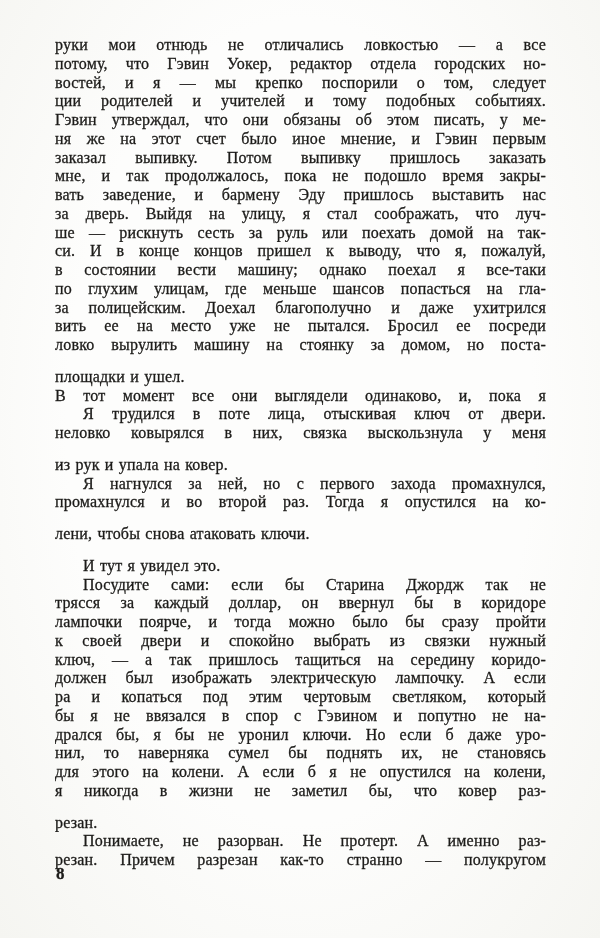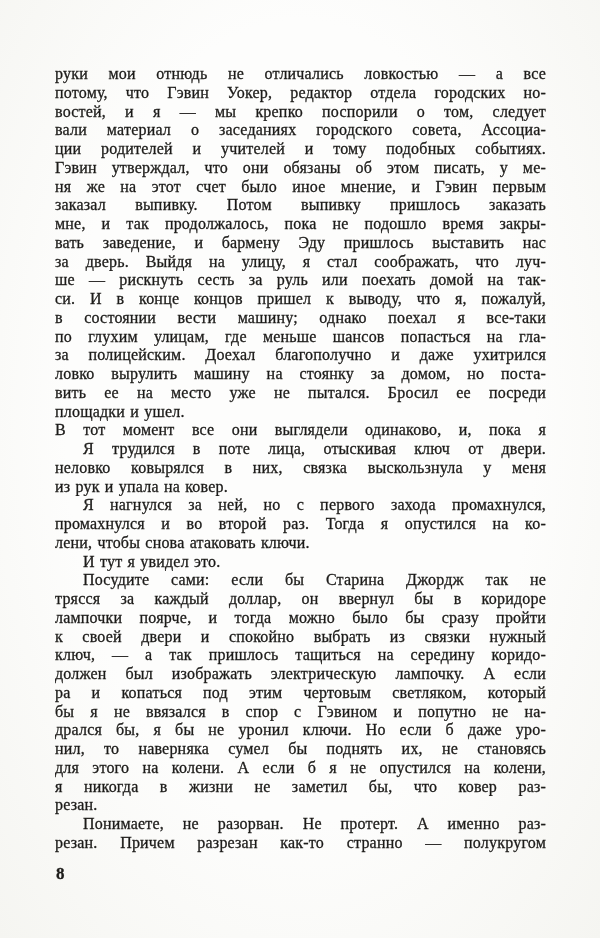--- a/index.html
+++ b/index.html
@@ -13,37 +13,38 @@
     height: 938px;
     margin: 0 auto;
     background: radial-gradient(ellipse at 50% 45%, #fdfdfc 55%, #f5f5f1 100%);
     overflow: hidden;
     font-family: "Liberation Serif", "DejaVu Serif", serif;
     color: #1d1c1a;
   }
   .text-block {
     position: absolute;
     left: 55px;
-    top: 65px;
+    top: 36px;
     width: 491px;
     font-size: 16px;
     letter-spacing: 0.2px;
     -webkit-text-stroke: 0.3px #1d1c1a;
   }
   .line {
     height: 18.75px;
     line-height: 18.75px;
     text-align: justify;
     text-align-last: justify;
     overflow: hidden;
     word-spacing: 1px;
   }
   .line.no-just {
     text-align: center;
     text-align-last: left;
+    margin-top: 13px;
   }
   .line.indent {
     padding-left: 28px;
   }
   .page-num {
     position: absolute;
     left: 56px;
     top: 864px;
     font-size: 17px;
     font-weight: bold;
@@ -52,35 +53,34 @@
   }
 </style>
 </head>
 <body>
 
 <main class="page">
   <div class="text-block">
       <div class="line">руки мои отнюдь не отличались ловкостью — а все</div>
       <div class="line">потому, что Гэвин Уокер, редактор отдела городских но-</div>
       <div class="line">востей, и я — мы крепко поспорили о том, следует</div>
-      <div class="line">вали материал о заседаниях городского совета, Ассоциа-</div>
       <div class="line">ции родителей и учителей и тому подобных событиях.</div>
       <div class="line">Гэвин утверждал, что они обязаны об этом писать, у ме-</div>
       <div class="line">ня же на этот счет было иное мнение, и Гэвин первым</div>
       <div class="line">заказал выпивку. Потом выпивку пришлось заказать</div>
       <div class="line">мне, и так продолжалось, пока не подошло время закры-</div>
       <div class="line">вать заведение, и бармену Эду пришлось выставить нас</div>
       <div class="line">за дверь. Выйдя на улицу, я стал соображать, что луч-</div>
       <div class="line">ше — рискнуть сесть за руль или поехать домой на так-</div>
       <div class="line">си. И в конце концов пришел к выводу, что я, пожалуй,</div>
       <div class="line">в состоянии вести машину; однако поехал я все-таки</div>
       <div class="line">по глухим улицам, где меньше шансов попасться на гла-</div>
       <div class="line">за полицейским. Доехал благополучно и даже ухитрился</div>
+      <div class="line">вить ее на место уже не пытался. Бросил ее посреди</div>
       <div class="line">ловко вырулить машину на стоянку за домом, но поста-</div>
-      <div class="line">вить ее на место уже не пытался. Бросил ее посреди</div>
       <div class="line no-just">площадки и ушел.</div>
       <div class="line">В тот момент все они выглядели одинаково, и, пока я</div>
       <div class="line indent">Я трудился в поте лица, отыскивая ключ от двери.</div>
       <div class="line">неловко ковырялся в них, связка выскользнула у меня</div>
       <div class="line no-just">из рук и упала на ковер.</div>
       <div class="line indent">Я нагнулся за ней, но с первого захода промахнулся,</div>
       <div class="line">промахнулся и во второй раз. Тогда я опустился на ко-</div>
       <div class="line no-just">лени, чтобы снова атаковать ключи.</div>
       <div class="line indent no-just">И тут я увидел это.</div>
       <div class="line indent">Посудите сами: если бы Старина Джордж так не</div>

